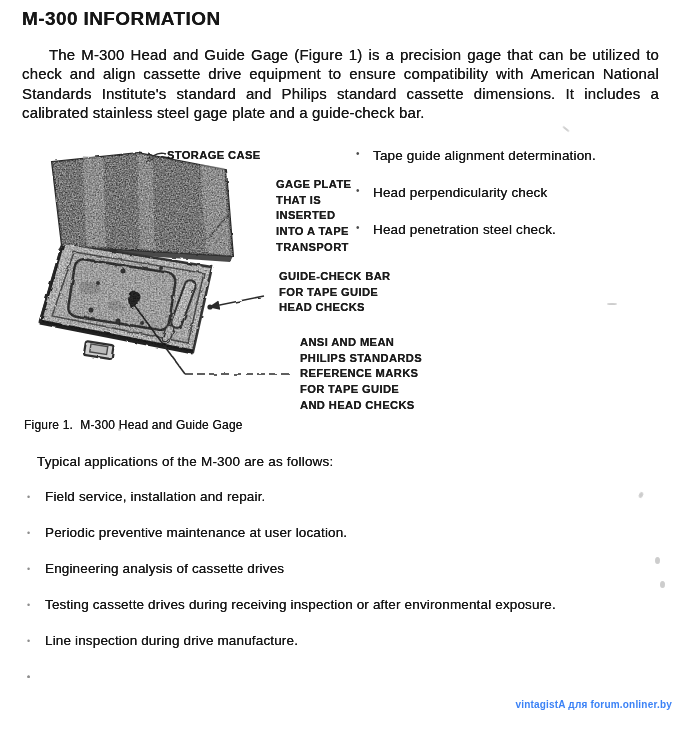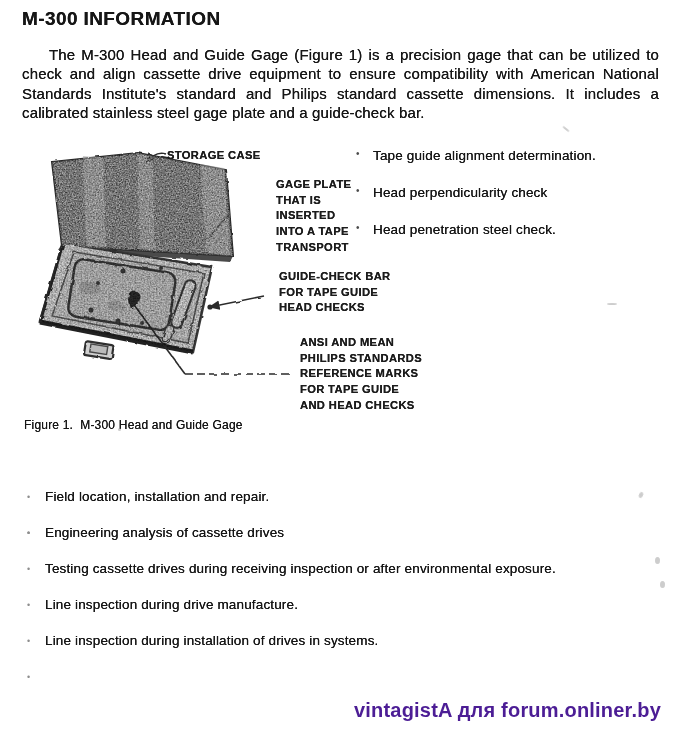--- a/index.html
+++ b/index.html
@@ -59,23 +59,23 @@
     position:absolute;left:37px;top:454px;
     font-size:13.5px;letter-spacing:0.2px;
   }
   .apps-list{
     position:absolute;left:26px;top:488px;width:630px;margin:0;padding:0;
     list-style:none;font-size:13.5px;line-height:17px;letter-spacing:0.15px;
   }
   .apps-list li{position:relative;padding-left:19px;margin-bottom:19px;}
 
   .watermark{
-    position:absolute;right:13px;top:699px;
-    font-size:20px;font-weight:bold;letter-spacing:0.2px;
-    color:#4c1d95;
+    position:absolute;right:2px;top:699px;
+    font-size:10px;font-weight:bold;letter-spacing:0.2px;
+    color:#3b82f6;
     text-shadow:-1px -1px 0 #fff,1px -1px 0 #fff,-1px 1px 0 #fff,
                  1px 1px 0 #fff,0 0 4px #ffffff;
   }
 
   .artifact{
     position:absolute;background:#9a9a9a;border-radius:50%;
     filter:blur(0.6px);opacity:0.5;
   }
 </style>
 </head>
@@ -196,44 +196,45 @@
       <span class="txt-soft">Head perpendicularity check</span>
     </li>
     <li>
       <span class="blt">•</span>
       <span class="txt-soft">Head penetration steel check.</span>
     </li>
   </ul>
 
   <div class="fig-caption txt-soft">Figure 1.  M-300 Head and Guide Gage</div>
 
+  <div class="apps-intro txt-soft">Typical applications of the M-300 are as follows:</div>
 
   <ul class="apps-list">
     <li>
       <span class="blt">•</span>
-      <span class="txt-soft">Field location, installation and repair.</span>
-    </li>
-    <li>
-      <span class="blt">•</span>
+      <span class="txt-soft">Field service, installation and repair.</span>
+    </li>
+    <li>
+      <span class="blt">•</span>
+      <span class="txt-soft">Periodic preventive maintenance at user location.</span>
     </li>
     <li>
       <span class="blt">•</span>
       <span class="txt-soft">Engineering analysis of cassette drives</span>
     </li>
     <li>
       <span class="blt">•</span>
       <span class="txt-soft">Testing cassette drives during receiving inspection or after environmental exposure.</span>
     </li>
     <li>
       <span class="blt">•</span>
       <span class="txt-soft">Line inspection during drive manufacture.</span>
     </li>
     <li>
       <span class="blt">•</span>
-      <span class="txt-soft">Line inspection during installation of drives in systems.</span>
     </li>
     <li>
       <span class="blt">•</span>
     </li>
   </ul>
 
   <div class="artifact" style="left:253px;top:92px;width:3px;height:4px;"></div>
   <div class="artifact" style="left:562px;top:128px;width:8px;height:2px;transform:rotate(40deg);"></div>
   <div class="artifact" style="left:607px;top:303px;width:10px;height:2px;"></div>
   <div class="artifact" style="left:655px;top:557px;width:5px;height:7px;"></div>

